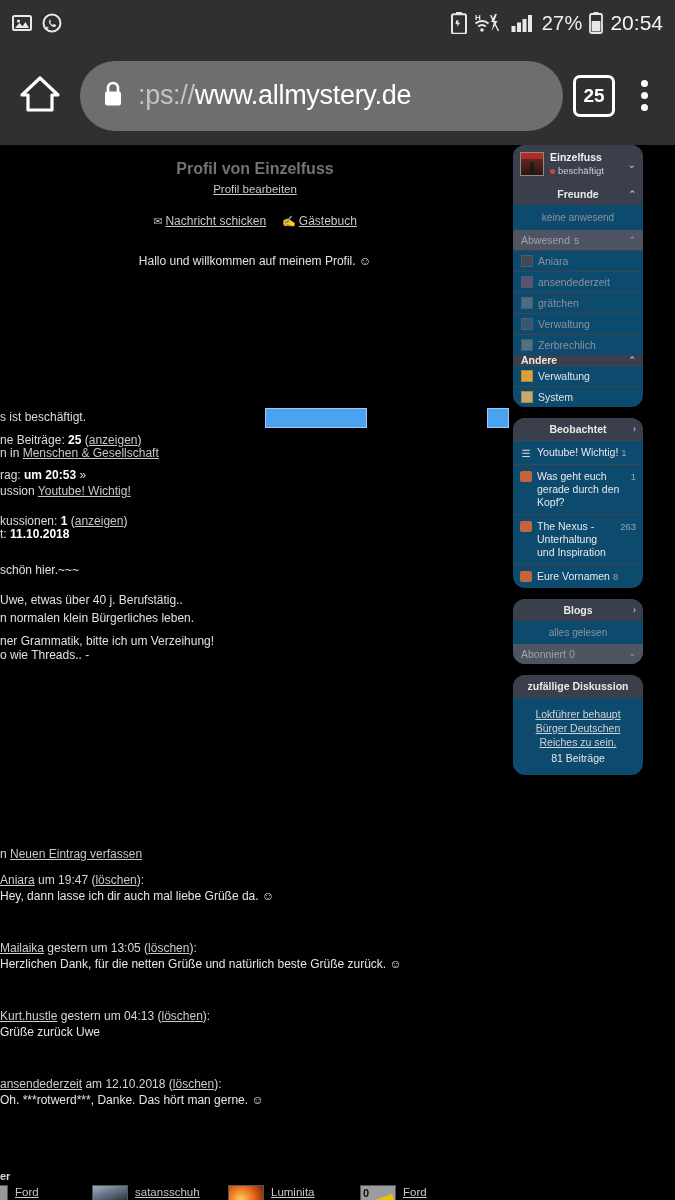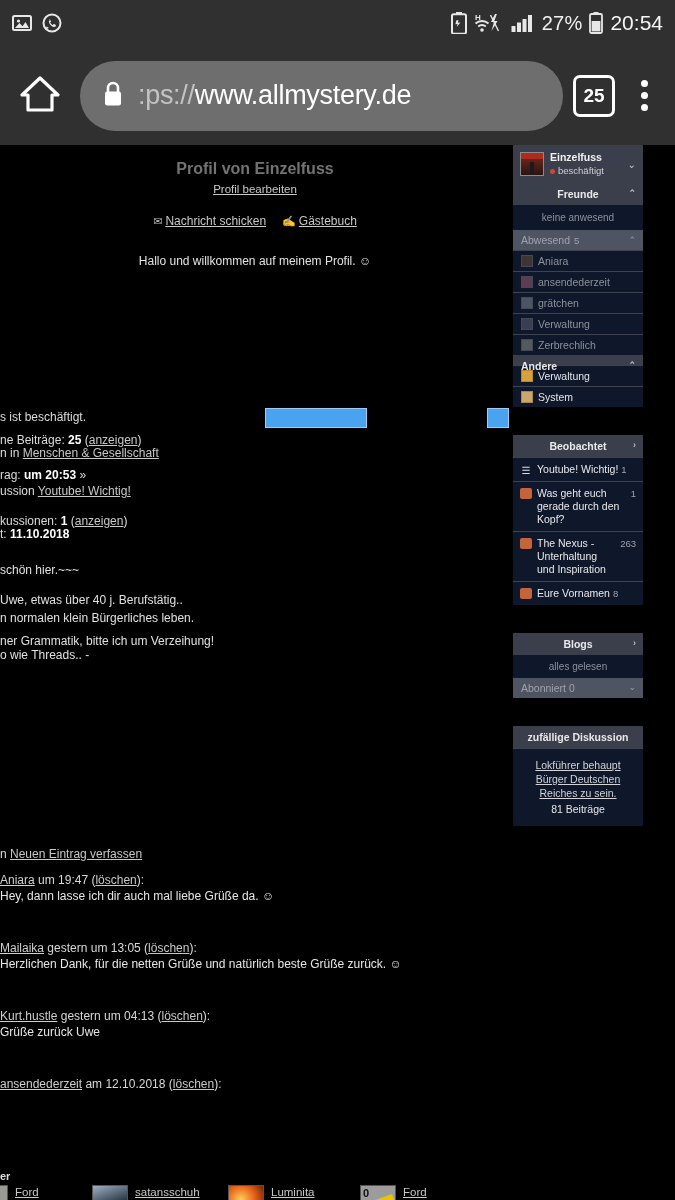--- a/index.html
+++ b/index.html
@@ -76,24 +76,24 @@
   .gb-entry .body { display: block; color: #e6e6e6; }
 
   .thumbs-label { position: absolute; left: 0; top: 1025px; font-size: 11px; font-weight: bold; color: #dcdcdc; }
   .thumb { position: absolute; display: flex; align-items: flex-start; }
   .thumb .tpic { width: 36px; height: 36px; flex: none; border: 1px solid #555; }
   .thumb .tmeta { margin-left: 7px; font-size: 11.5px; line-height: 15px; }
   .thumb .tmeta .tn { text-decoration: underline; color: #c8c8c8; }
 
   
   .sidebar { position: absolute; top: 0; left: 513px; width: 130px; }
-  .card { background: #0f172a; margin-bottom: 28px; border-radius: 1px; overflow: hidden; }
+  .card { background: #0c4a6e; margin-bottom: 11px; border-radius: 12px; overflow: hidden; }
   .card-head {
     background: #3b3f4c; color: #e9e9ea; font-size: 10.5px; font-weight: bold;
-    padding: 5px 8px; display: flex; justify-content: center;
+    padding: 5px 8px; display: flex; align-items: center; justify-content: center;
     position: relative;
   }
   .card-head .chev { position: absolute; right: 7px; color: #b9bcc6; font-size: 9px; }
   .user-head { background: #3b3f4c; display: flex; align-items: center; padding: 6px 7px; position: relative; }
   .user-av { width: 24px; height: 24px; flex: none; background: linear-gradient(#7a2b22,#2b1410); border: 1px solid #8a8a8a; position: relative; overflow: hidden; }
   .user-av:after { content: ""; position: absolute; left: 0; top: 0; width: 100%; height: 6px; background: #b02a20; }
   .user-av .fig { position: absolute; left: 9px; bottom: 1px; width: 4px; height: 12px; background: #1b1b1b; }
   .user-meta { margin-left: 6px; line-height: 12px; }
   .user-name { color: #f2f2f2; font-size: 10.5px; font-weight: bold; }
   .user-stat { color: #cfcfd4; font-size: 9.5px; margin-top: 2px; }
@@ -288,20 +288,21 @@
         <span class="who">Kurt.hustle</span>
         <span class="meta">gestern um 04:13</span>
         (<a href="#">löschen</a>):
         <span class="body">Grüße zurück Uwe</span>
       </div>
 
       <div class="gb-entry" style="left:0; top:931px;">
         <span class="who">ansendederzeit</span>
         <span class="meta">am 12.10.2018</span>
         (<a href="#">löschen</a>):
+        <span class="body">Oh. ***rotwerd***, Danke. Das hört man gerne. ☺</span>
       </div>
 
       <div class="thumbs-label">er</div>
 
       <div class="thumb" style="left:-28px; top:1040px;">
         <div class="tpic" style="background:#9a9a94;"></div>
         <div class="tmeta">
           <div class="tn">Ford</div>
 
         </div>

